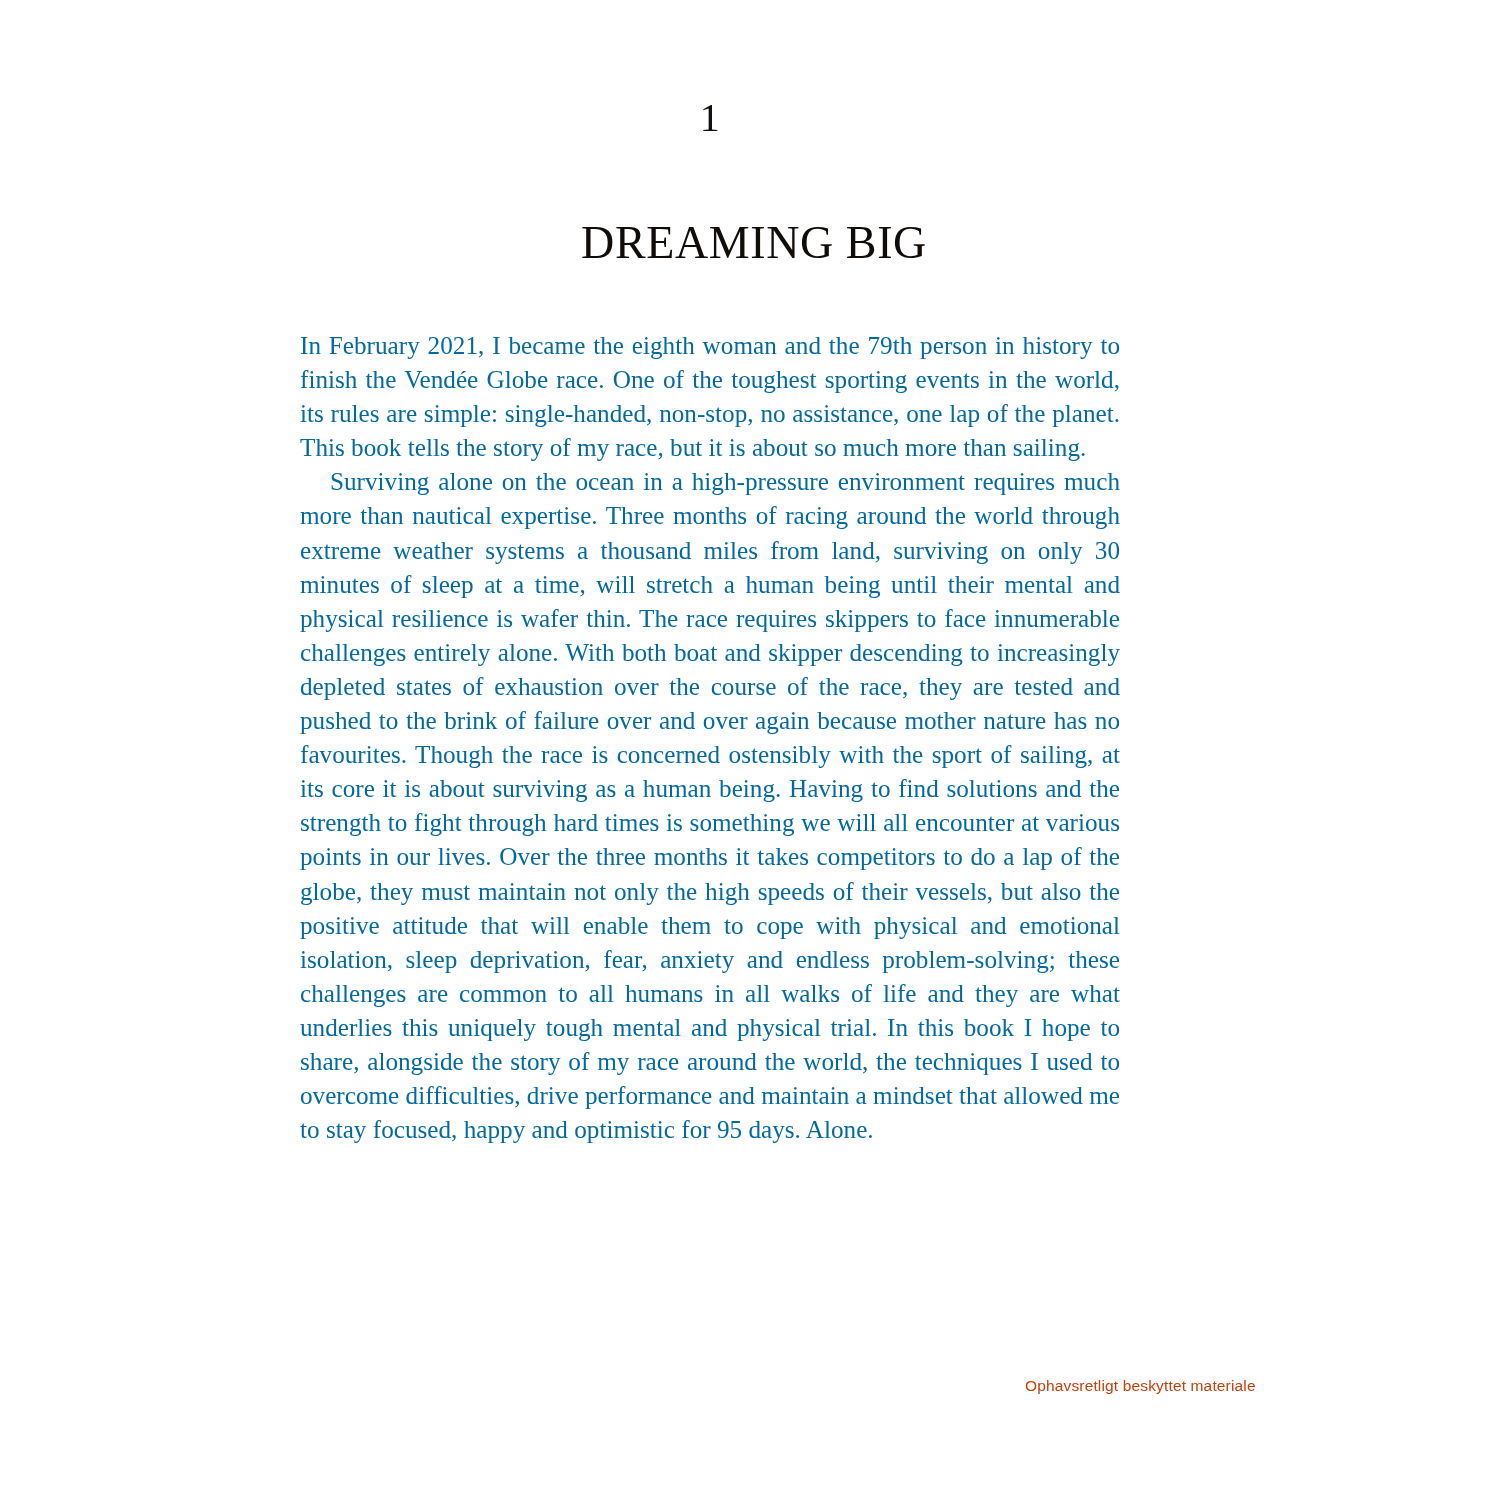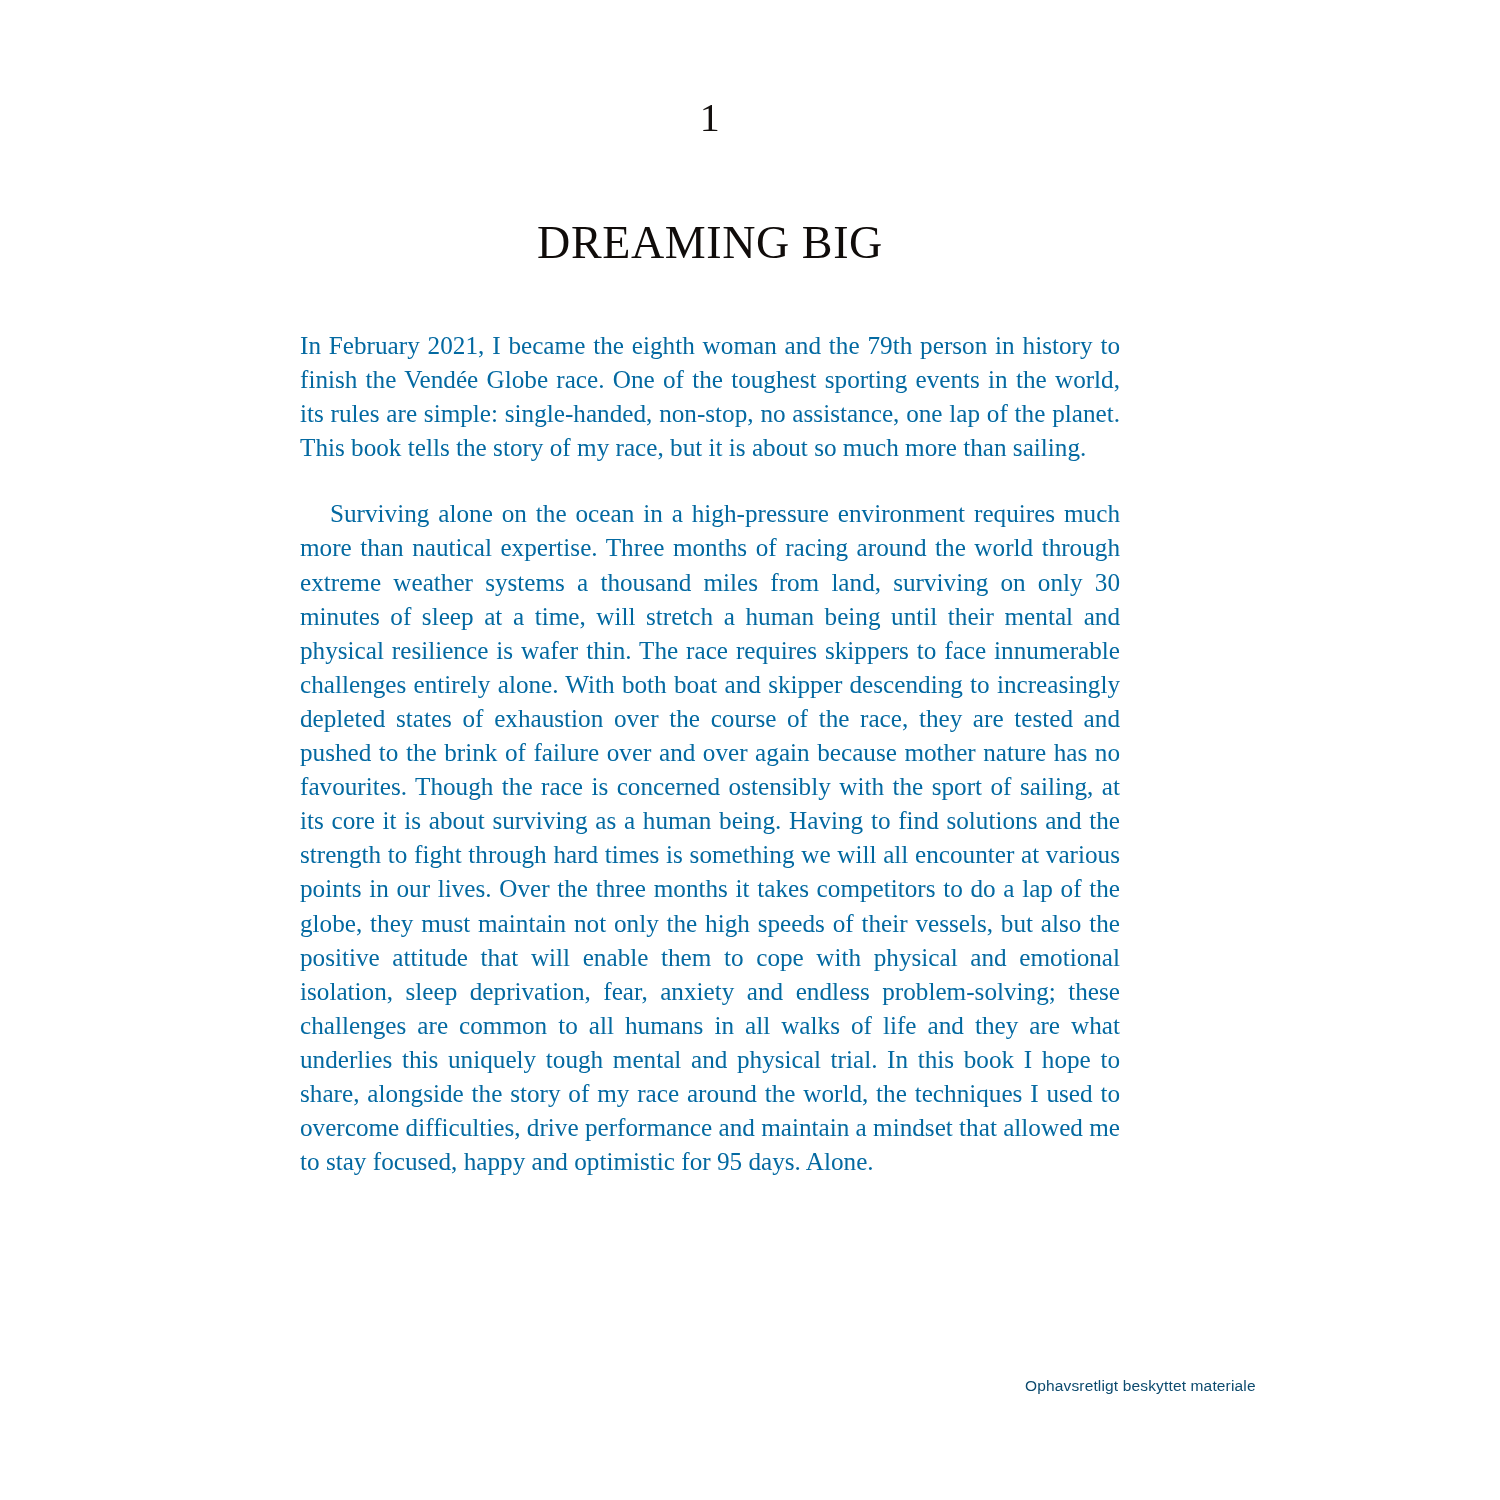--- a/index.html
+++ b/index.html
@@ -37,20 +37,21 @@
     position: absolute;
     top: 186px;
     left: 0;
     width: 1420px;
     text-align: center;
     font-size: 46px;
     line-height: 1.12;
     font-weight: 400;
     color: #100c0a;
     letter-spacing: 0.6px;
+    padding-left: 44px;
   }
 
   
   .text-column {
     position: absolute;
     left: 300px;
     top: 329px;
     width: 820px;
   }
 
@@ -60,32 +61,31 @@
     line-height: 34.1px;
     text-align: justify;
     text-justify: inter-word;
     color: #0369a1;
     hyphens: manual;
     -webkit-hyphens: manual;
   }
 
   .body-paragraph.indented {
     text-indent: 30px;
-    margin-top: 32px;
   }
 
   
   .watermark {
     position: absolute;
     left: 1025px;
     top: 1377px;
     font-family: "Liberation Sans", "DejaVu Sans", sans-serif;
     font-size: 15.5px;
     line-height: 1.2;
-    color: #0c4a6e;
+    color: #c2410c;
     letter-spacing: 0.15px;
     white-space: nowrap;
   }
 </style>
 </head>
 <body>
 
 <div id="page">
 
   <div class="chapter-number">1</div>

